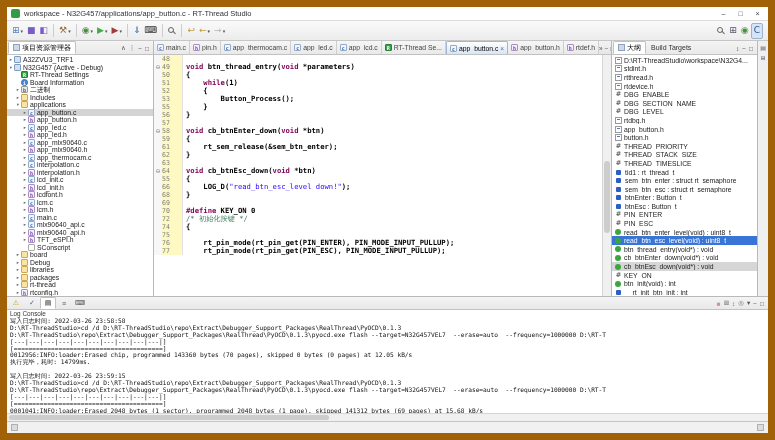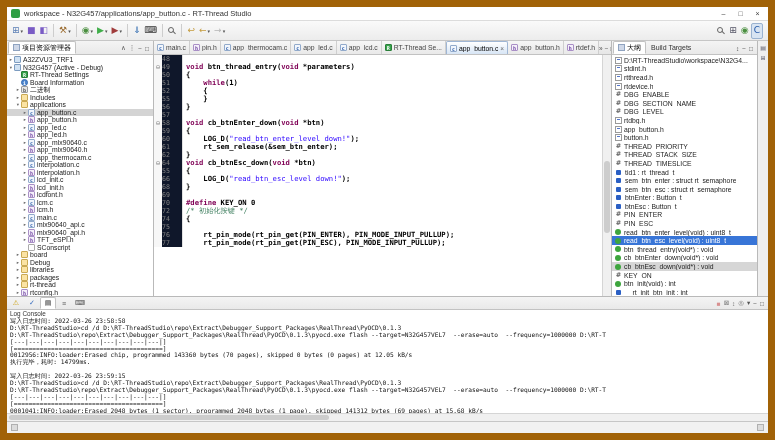--- a/index.html
+++ b/index.html
@@ -69,21 +69,21 @@
   .etlbl{max-width:62px;overflow:hidden;text-overflow:ellipsis;}
   .tclose{margin-left:2px;font-size:6.5px;color:#666;}
   .etsp{flex:1;}
   .ethd{font-size:6.5px;color:#555;padding:0 2px 2px 0;}
 
   
   #ebody{flex:1;display:flex;min-height:0;}
   #code{flex:1;min-width:0;overflow:hidden;font-family:"DejaVu Sans Mono",monospace;font-size:7.2px;}
   .cl{height:8.03px;line-height:8.03px;display:flex;white-space:pre;}
   .fold{width:8px;flex:none;background:#f7f7f7;color:#8a8a8a;font-size:6px;text-align:center;font-family:"DejaVu Sans",sans-serif;}
-  .lnum{width:17px;flex:none;color:#808080;text-align:left;padding-right:20px;background:#0f172a;border-right:1px solid #e2e2e2;font-size:6.6px;}
+  .lnum{width:17px;flex:none;color:#808080;text-align:left;padding-right:20px;background:#fef9c3;border-right:1px solid #e2e2e2;font-size:6.6px;}
   .ctext{flex:1;padding-left:3px;}
   .cl.hl .ctext{background:#e8f1fc;}
   .tk-k{color:#7f0055;font-weight:bold;}
   .tk-s{color:#2a00ff;}
   .tk-c{color:#3f7f5f;}
   .tk-d{color:#7f0055;font-weight:bold;}
   .tk-p{color:#000;font-weight:bold;}
   .tk-x{background:#3272c8;color:#fff;}
 
   .sbar{width:9px;flex:none;background:#f0f0f0;border-left:1px solid #d5d5d5;position:relative;}
@@ -430,28 +430,29 @@
           <span class="ethd">−</span>
           <span class="ethd">□</span>
         </div>
       <div id="ebody">
         <div id="code">
             <div class="cl"><span class="fold"></span><span class="lnum">48</span><span class="ctext"></span></div>
             <div class="cl"><span class="fold">⊖</span><span class="lnum">49</span><span class="ctext"><span class="tk-k">void</span><span class="tk-p"> btn_thread_entry(</span><span class="tk-k">void</span><span class="tk-p"> *parameters)</span></span></div>
             <div class="cl"><span class="fold"></span><span class="lnum">50</span><span class="ctext"><span class="tk-p">{</span></span></div>
             <div class="cl"><span class="fold"></span><span class="lnum">51</span><span class="ctext"><span class="tk-p">    </span><span class="tk-k">while</span><span class="tk-p">(1)</span></span></div>
             <div class="cl"><span class="fold"></span><span class="lnum">52</span><span class="ctext"><span class="tk-p">    {</span></span></div>
+            <div class="cl"><span class="fold"></span><span class="lnum">53</span><span class="ctext"><span class="tk-p">        Button_Process();</span></span></div>
             <div class="cl"><span class="fold"></span><span class="lnum">55</span><span class="ctext"><span class="tk-p">    }</span></span></div>
             <div class="cl"><span class="fold"></span><span class="lnum">56</span><span class="ctext"><span class="tk-p">}</span></span></div>
             <div class="cl"><span class="fold"></span><span class="lnum">57</span><span class="ctext"></span></div>
             <div class="cl"><span class="fold">⊖</span><span class="lnum">58</span><span class="ctext"><span class="tk-k">void</span><span class="tk-p"> cb_btnEnter_down(</span><span class="tk-k">void</span><span class="tk-p"> *btn)</span></span></div>
             <div class="cl"><span class="fold"></span><span class="lnum">59</span><span class="ctext"><span class="tk-p">{</span></span></div>
-            <div class="cl"><span class="fold"></span><span class="lnum">60</span><span class="ctext"><span class="tk-p">    LOG_D(</span><span class="tk-s">"read_btn_enter_level down!"</span><span class="tk-p">);</span></span></div>
             <div class="cl"><span class="fold"></span><span class="lnum">61</span><span class="ctext"><span class="tk-p">    rt_sem_release(&amp;sem_btn_enter);</span></span></div>
             <div class="cl"><span class="fold"></span><span class="lnum">62</span><span class="ctext"><span class="tk-p">}</span></span></div>
+            <div class="cl"><span class="fold"></span><span class="lnum">63</span><span class="ctext"></span></div>
             <div class="cl"><span class="fold">⊖</span><span class="lnum">64</span><span class="ctext"><span class="tk-k">void</span><span class="tk-p"> cb_btnEsc_down(</span><span class="tk-k">void</span><span class="tk-p"> *btn)</span></span></div>
             <div class="cl"><span class="fold"></span><span class="lnum">55</span><span class="ctext"><span class="tk-p">{</span></span></div>
             <div class="cl"><span class="fold"></span><span class="lnum">66</span><span class="ctext"><span class="tk-p">    LOG_D(</span><span class="tk-s">"read_btn_esc_level down!"</span><span class="tk-p">);</span></span></div>
             <div class="cl"><span class="fold"></span><span class="lnum">68</span><span class="ctext"><span class="tk-p">}</span></span></div>
             <div class="cl"><span class="fold"></span><span class="lnum">69</span><span class="ctext"></span></div>
             <div class="cl"><span class="fold"></span><span class="lnum">70</span><span class="ctext"><span class="tk-d">#define</span><span class="tk-p"> KEY_ON 0</span></span></div>
             <div class="cl"><span class="fold"></span><span class="lnum">72</span><span class="ctext"><span class="tk-c">/* 初始化按键 */</span></span></div>
             <div class="cl"><span class="fold"></span><span class="lnum">74</span><span class="ctext"><span class="tk-p">{</span></span></div>
             <div class="cl"><span class="fold"></span><span class="lnum">75</span><span class="ctext"></span></div>
             <div class="cl"><span class="fold"></span><span class="lnum">76</span><span class="ctext"><span class="tk-p">    rt_pin_mode(rt_pin_get(PIN_ENTER), PIN_MODE_INPUT_PULLUP);</span></span></div>

